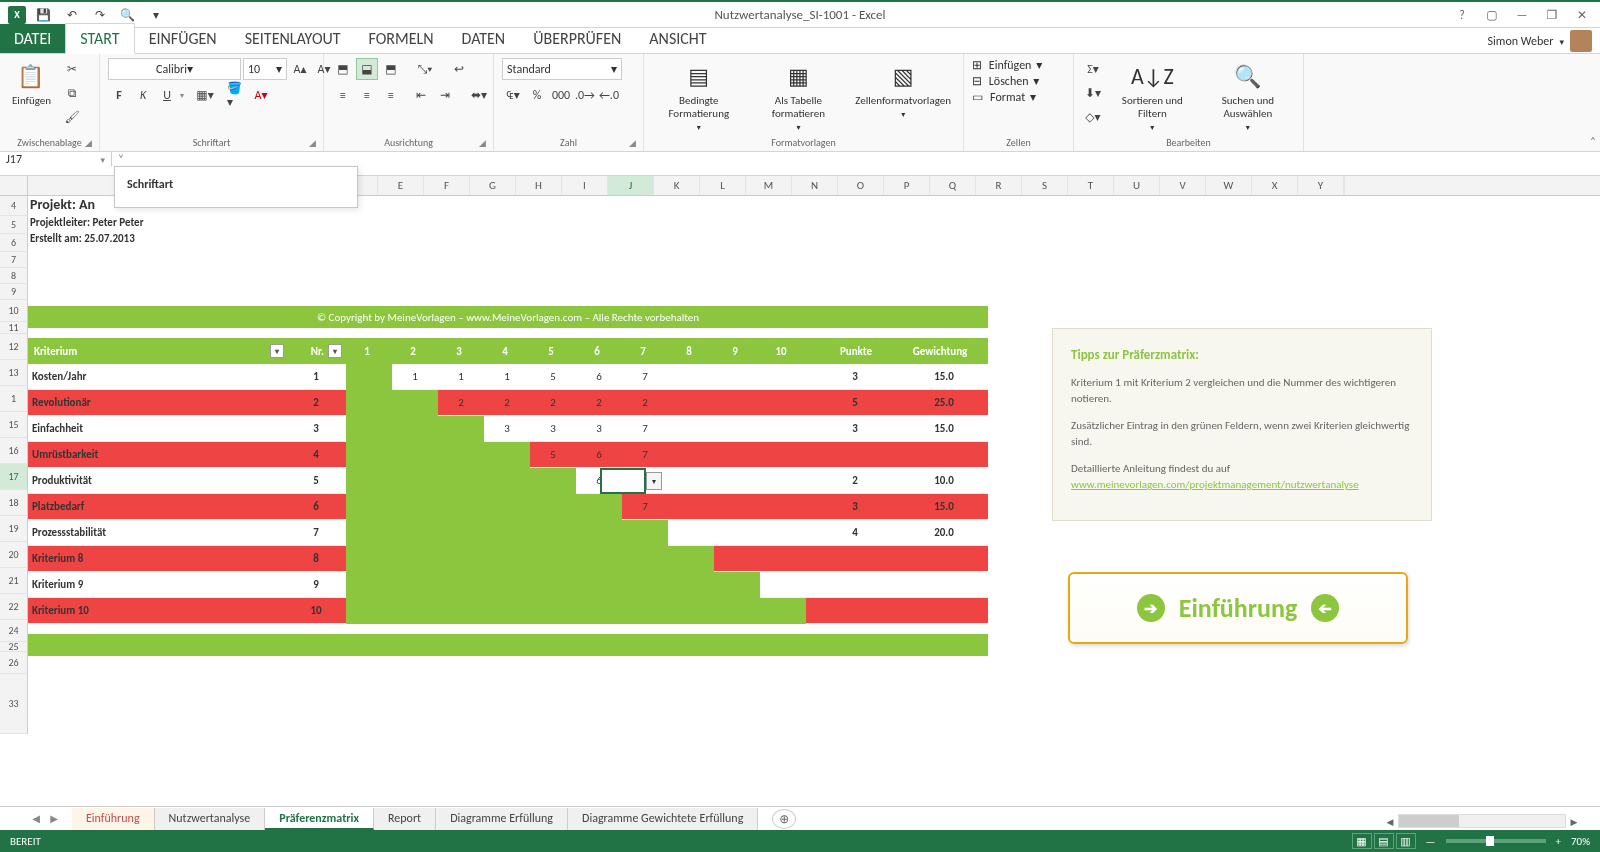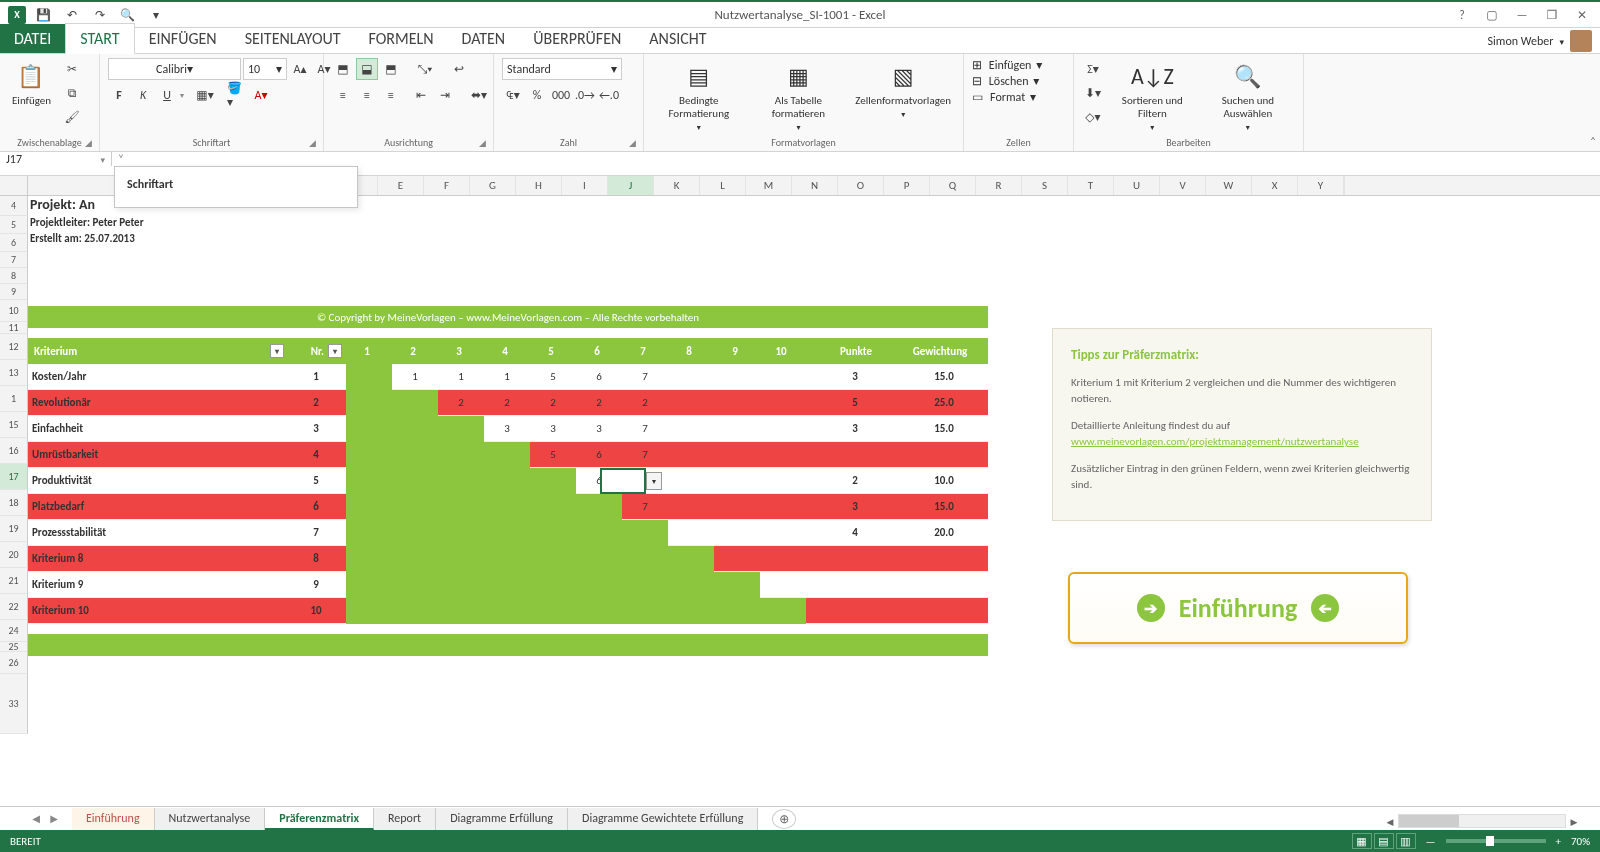--- a/index.html
+++ b/index.html
@@ -562,22 +562,22 @@
         <div class="green-bar"></div>
       </div>
 
     <div class="active-cell" style="left:572px;top:272px;width:46px;height:26px">
       <div class="dd">▾</div>
     </div>
 
     <div class="tips-box">
       <div class="tips-title">Tipps zur Präferzmatrix:</div>
       <p>Kriterium 1 mit Kriterium 2 vergleichen und die Nummer des wichtigeren notieren.</p>
+      <p>Zusätzlicher Eintrag in den grünen Feldern, wenn zwei Kriterien gleichwertig sind.</p>
       <p><span>Detaillierte Anleitung findest du auf</span> <a href="#">www.meinevorlagen.com/projektmanagement/nutzwertanalyse</a></p>
-      <p>Zusätzlicher Eintrag in den grünen Feldern, wenn zwei Kriterien gleichwertig sind.</p>
     </div>
 
     <div class="intro-btn">
       <div class="arr">➔</div>
       <span>Einführung</span>
       <div class="arr" style="transform:scaleX(-1)">➔</div>
     </div>
   </div>
 </div>
 

